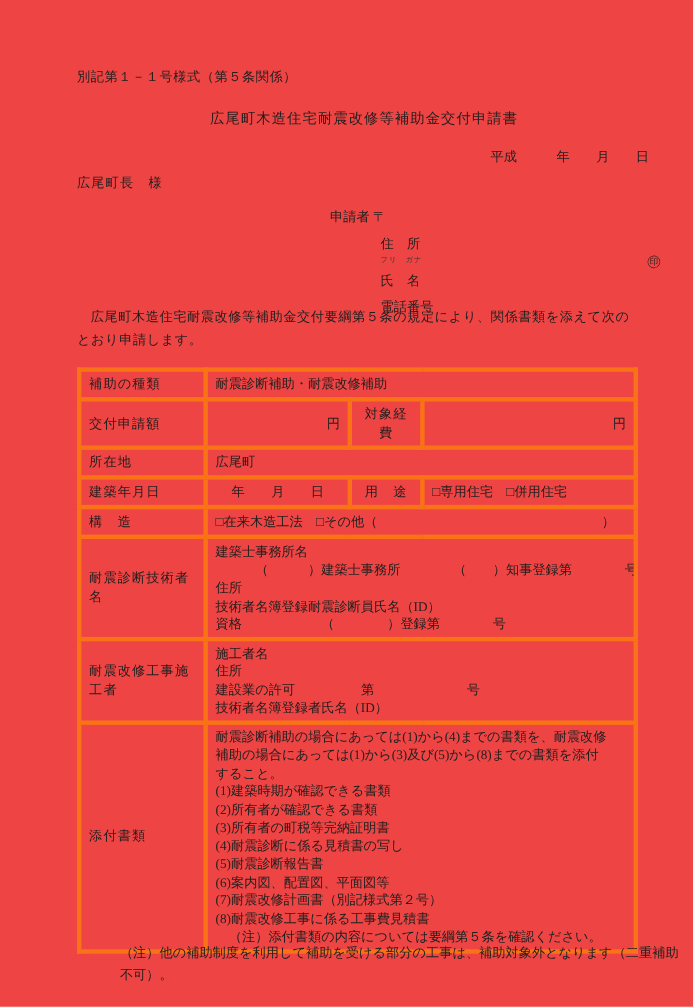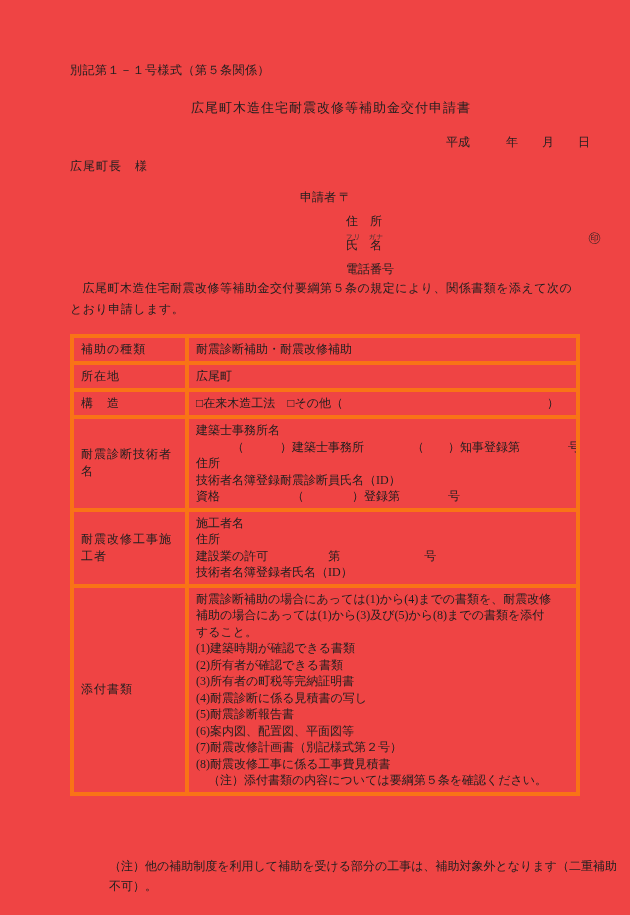--- a/index.html
+++ b/index.html
@@ -48,21 +48,21 @@
   <div class="addressee">広尾町長　様</div>
 
   <div class="applicant">
     <div>
       <span>申請者</span>
       <span>〒</span>
     </div>
     <div class="app-sub">住　所</div>
     <div class="name-line">
       <span class="furigana">フリ　ガナ</span>
-      <span class="app-sub" style="display:inline-block;">氏　名</span>
+      <span class="app-sub" style="display:inline-block;margin-top:10px;">氏　名</span>
     </div>
     <div class="app-sub">電話番号</div>
   </div>
 
   <div class="seal">㊞</div>
 
   <p class="intro">　広尾町木造住宅耐震改修等補助金交付要綱第５条の規定により、関係書類を添えて次のとおり申請します。</p>
 
   <table class="form-table">
     <colgroup>
@@ -71,26 +71,38 @@
         <col class="c3">
         <col class="c4">
       </colgroup>
 
     <tbody>
         <tr class="row-h">
       <td class="lbl">補助の種類</td>
       <td colspan="3">耐震診断補助・耐震改修補助</td>
     </tr>
 
+    <tr class="row-h">
+      <td class="lbl">交付申請額</td>
+      <td class="unit">円</td>
+      <td class="center lbl">対象経費</td>
+      <td class="unit">円</td>
+    </tr>
 
     <tr class="row-h">
       <td class="lbl">所在地</td>
       <td colspan="3">広尾町</td>
     </tr>
 
+    <tr class="row-h">
+      <td class="lbl">建築年月日</td>
+      <td class="center">年　　月　　日</td>
+      <td class="center lbl">用　途</td>
+      <td>□専用住宅　□併用住宅</td>
+    </tr>
 
     <tr class="row-h">
       <td class="lbl">構　造</td>
       <td colspan="3">□在来木造工法　□その他（　　　　　　　　　　　　　　　　　）</td>
     </tr>
 
 
     <tr>
       <td class="lbl top">耐震診断技術者名</td>
       <td colspan="3" class="top">

